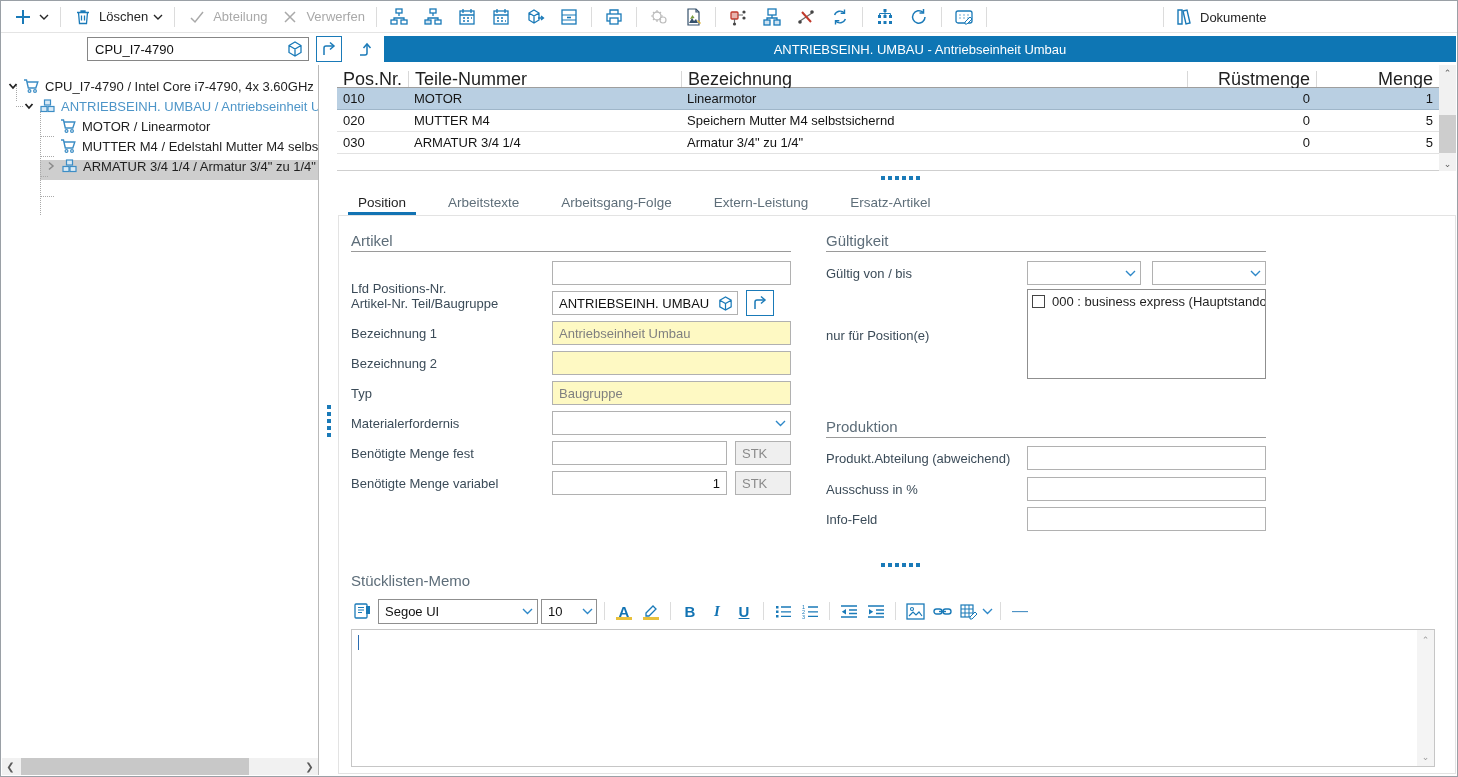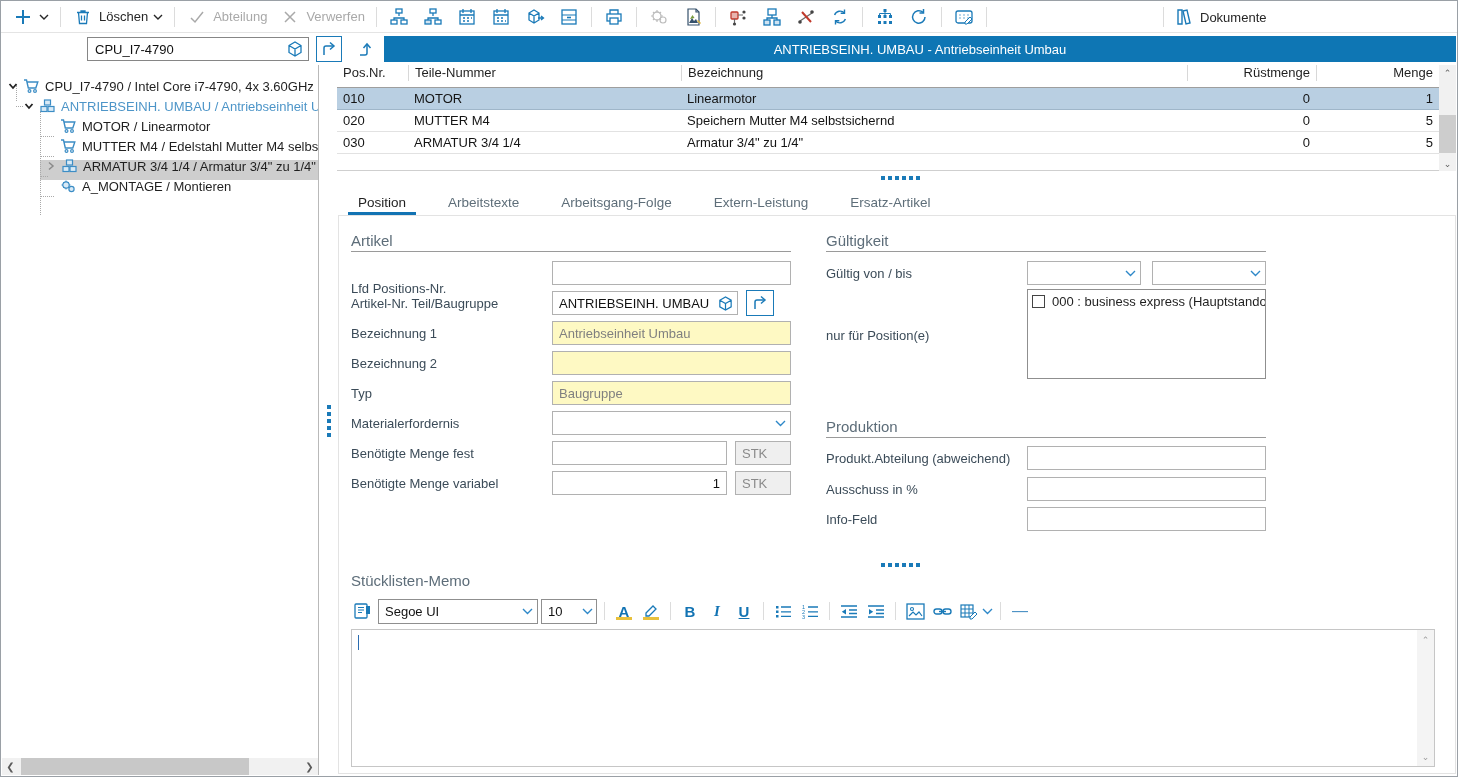--- a/index.html
+++ b/index.html
@@ -70,21 +70,21 @@
   .vsplit-dots i { display:block; width:4px; height:4px; background:#1a7ab8; margin:0 0 3px 0; }
   .grip-dots { position:absolute; display:flex; gap:3px; }
   .grip-dots i { width:4px; height:4px; background:#1a7ab8; display:block; }
 
   
   .parts-table { position:absolute; left:336px; top:64px; width:1119px; height:106px; border-bottom:1px solid #cfcfcf; }
   .pt-scroll { position:absolute; right:0; top:0; width:17px; height:106px; background:#f1f1f1; }
   .pt-scroll .arr { position:absolute; left:0; width:17px; height:15px; display:flex; align-items:center; justify-content:center; color:#5b5b5b; font-size:9px; }
   .pt-scroll .arr.up { top:0; } .pt-scroll .arr.dn { bottom:0; }
   .pt-scroll .thumb { position:absolute; left:0; top:50px; width:17px; height:38px; background:#cdcdcd; }
-  .pt-head { position:absolute; left:0; top:0; right:17px; height:23px; display:flex; border-bottom:1px solid #9e9e9e; align-items:flex-start; font-size:13px; color:#1f1f1f; }
+  .pt-head { position:absolute; left:0; top:0; right:17px; height:23px; display:flex; border-bottom:1px solid #9e9e9e; align-items:flex-end; font-size:18px; color:#1f1f1f; }
   .pt-head > div { padding:0 6px; border-left:1px solid #d8d8d8; height:16px; line-height:16px; }
   .pt-head > div:first-child { border-left:none; }
   .pt-row { position:absolute; left:0; right:17px; height:22px; display:flex; align-items:center; font-size:13px; color:#141414; border-bottom:1px solid #e2e2e2; }
   .pt-row.sel { background:#b9cfe2; border-bottom:1px solid #9fb6c9; }
   .pt-row > div { padding:0 6px; overflow:hidden; white-space:nowrap; }
   .c-pos { width:71px; } .c-part { width:273px; } .c-name { width:506px; }
   .c-setup { width:129px; text-align:right; } .c-qty { width:123px; text-align:right; }
 
   
   .tabs { position:absolute; left:336px; top:188px; height:26px; display:flex; align-items:center; }
@@ -464,30 +464,20 @@
       <span class="t-ico">
         <svg width="17" height="16" viewBox="0 0 17 16">
             <rect x="5.5" y="2" width="6" height="5" stroke="#3c8dc5" fill="#d9eaf6" stroke-width="1.2"></rect>
             <rect x="2" y="8.5" width="6" height="5" stroke="#3c8dc5" fill="#d9eaf6" stroke-width="1.2"></rect>
             <rect x="9" y="8.5" width="6" height="5" stroke="#3c8dc5" fill="#d9eaf6" stroke-width="1.2"></rect>
           </svg>
       </span>
       <span>ARMATUR 3/4 1/4 / Armatur 3/4" zu 1/4"</span>
     </div>
 
-    <div class="tree-item" style="left:58px;top:111px;">
-      <span class="t-ico">
-        <svg width="17" height="16" viewBox="0 0 17 16">
-            <circle cx="6" cy="7" r="3.2" stroke="#3c8dc5" fill="#d9eaf6" stroke-width="1.2"></circle>
-            <path d="M6 2.5v1.5M6 10v1.5M1.5 7H3M9 7h1.5M3 4l1 1M8 9l1 1M9 4L8 5M4 9l-1 1" stroke="#3c8dc5" stroke-width="1"></path>
-            <circle cx="11.5" cy="11" r="2.6" stroke="#3c8dc5" fill="#d9eaf6" stroke-width="1.2"></circle>
-          </svg>
-      </span>
-      <span>A_MONTAGE / Montieren</span>
-    </div>
 
     <div class="hscroll">
       <span class="arr">❮</span>
       <span class="thumb"></span>
       <span class="sp"></span>
       <span class="arr">❯</span>
     </div>
   </div>
 
   <div class="vsplit-dots">

